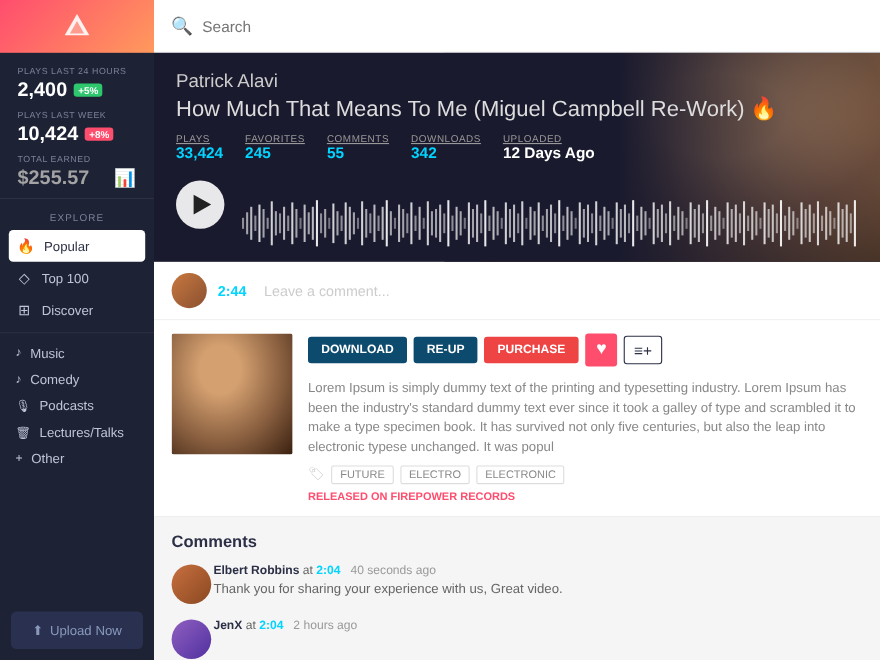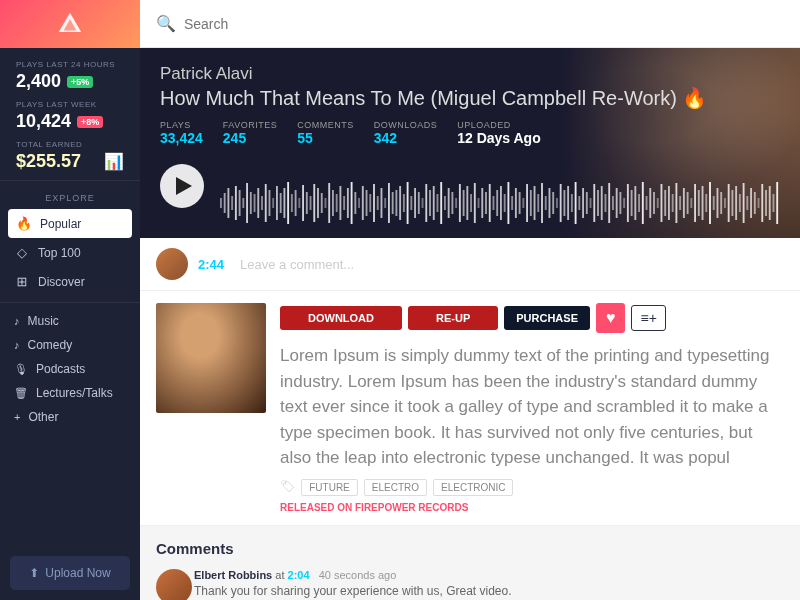--- a/index.html
+++ b/index.html
@@ -23,21 +23,21 @@
       justify-content: center;
     }
     .sidebar-logo svg { width: 32px; height: 32px; }
     .sidebar-stats { padding: 12px 16px 8px; border-bottom: 1px solid rgba(255,255,255,0.07); }
     .stat-label { font-size: 8px; text-transform: uppercase; color: #7a8099; letter-spacing: 0.5px; margin-bottom: 2px; }
     .stat-row { display: flex; align-items: center; gap: 6px; margin-bottom: 8px; }
     .stat-value { font-size: 18px; font-weight: 700; color: #fff; }
     .stat-badge { font-size: 9px; background: #2ec76e; color: #fff; border-radius: 3px; padding: 1px 4px; font-weight: 700; }
     .stat-badge.pink { background: #ff4d6e; }
     .stat-earned { display: flex; align-items: center; justify-content: space-between; }
-    .stat-earned-val { font-size: 18px; font-weight: 700; color: #fef9c3; }
+    .stat-earned-val { font-size: 18px; font-weight: 700; color: #a3a3a3; }
     .chart-icon { color: #7a8099; font-size: 16px; }
 
     .sidebar-section-label { font-size: 9px; text-transform: uppercase; color: #7a8099; letter-spacing: 1px; padding: 12px 14px 6px; text-align: center; }
 
     .sidebar-nav-item {
       display: flex; align-items: center; gap: 8px;
       padding: 7px 14px;
       cursor: pointer;
       font-size: 12px;
       color: #bfc5d6;
@@ -114,21 +114,21 @@
       background: radial-gradient(ellipse at 60% 30%, #c8956a 20%, #7a5540 50%, #3a2a1a 100%);
       opacity: 0.7;
     }
     .hero-content { position: absolute; top: 0; left: 0; right: 0; bottom: 0; z-index: 2; padding: 16px 20px; }
     .hero-artist { color: #ccc; font-size: 17px; margin-bottom: 2px; }
     .hero-title { color: #fff; font-size: 20px; font-weight: 700; margin-bottom: 10px; }
     .hero-title span { color: #ddd; font-weight: 400; }
     .hero-title .fire { color: #ff6b35; }
     .hero-meta { display: flex; gap: 20px; margin-bottom: 10px; }
     .hero-meta-item { text-align: left; }
-    .hero-meta-label { font-size: 9px; color: #999; text-transform: uppercase; letter-spacing: 0.5px; }
+    .hero-meta-label { font-size: 9px; color: #999; text-transform: uppercase; letter-spacing: 0.5px; text-decoration: underline; }
     .hero-meta-value { font-size: 14px; font-weight: 700; color: #00d4ff; }
     .hero-meta-value.white { color: #fff; }
     .hero-play {
       position: absolute; left: 20px; bottom: 30px;
       width: 44px; height: 44px; border-radius: 50%;
       background: rgba(255,255,255,0.9);
       display: flex; align-items: center; justify-content: center;
       cursor: pointer;
     }
     .hero-play-triangle { width: 0; height: 0; border-top: 9px solid transparent; border-bottom: 9px solid transparent; border-left: 16px solid #222; margin-left: 3px; }
@@ -153,25 +153,25 @@
     .track-info-row {
       background: #fff;
       padding: 12px 16px;
       display: flex; gap: 14px;
       border-bottom: 1px solid #eee;
     }
     .track-thumb { width: 110px; height: 110px; flex-shrink: 0; background: #c8956a; overflow: hidden; border-radius: 2px; }
     .track-thumb-inner { width: 100%; height: 100%; background: radial-gradient(ellipse at 40% 30%, #d4a070 20%, #8a6040 60%, #3a2010 100%); }
     .track-details { flex: 1; }
     .track-actions { display: flex; gap: 6px; margin-bottom: 10px; align-items: center; }
-    .btn-dark { background: #b91c1c; color: #fff; border: none; border-radius: 3px; padding: 6px 28px; font-size: 11px; font-weight: 600; cursor: pointer; }
+    .btn-dark { background: #0c4a6e; color: #fff; border: none; border-radius: 3px; padding: 6px 12px; font-size: 11px; font-weight: 600; cursor: pointer; }
     .btn-pink { background: #ff4d6e; color: #fff; border: none; border-radius: 3px; padding: 6px 10px; font-size: 16px; cursor: pointer; }
-    .btn-outline-dark { background: #0f172a; color: #fff; border: none; border-radius: 3px; padding: 6px 12px; font-size: 11px; font-weight: 600; cursor: pointer; }
+    .btn-outline-dark { background: #ef4444; color: #fff; border: none; border-radius: 3px; padding: 6px 12px; font-size: 11px; font-weight: 600; cursor: pointer; }
     .btn-list { background: none; color: #2c3046; border: 1.5px solid #2c3046; border-radius: 3px; padding: 4px 8px; font-size: 14px; cursor: pointer; }
-    .track-desc { font-size: 17px; color: #888; line-height: 1.5; margin-bottom: 8px; }
+    .track-desc { font-size: 12px; color: #888; line-height: 1.5; margin-bottom: 8px; }
     .tags { display: flex; gap: 6px; margin-bottom: 6px; }
     .tag { font-size: 10px; color: #888; border: 1px solid #ddd; border-radius: 2px; padding: 2px 7px; cursor: pointer; }
     .tag-icon { color: #ccc; font-size: 12px; }
     .released { font-size: 10px; color: #aaa; }
     .released span { color: #ff4d6e; font-weight: 700; }
 
     
     .comments-section { padding: 14px 16px; background: #f5f5f5; }
     .comments-title { font-size: 15px; font-weight: 700; color: #2c3046; margin-bottom: 12px; }
     .comment-item { display: flex; gap: 2px; margin-bottom: 14px; }

